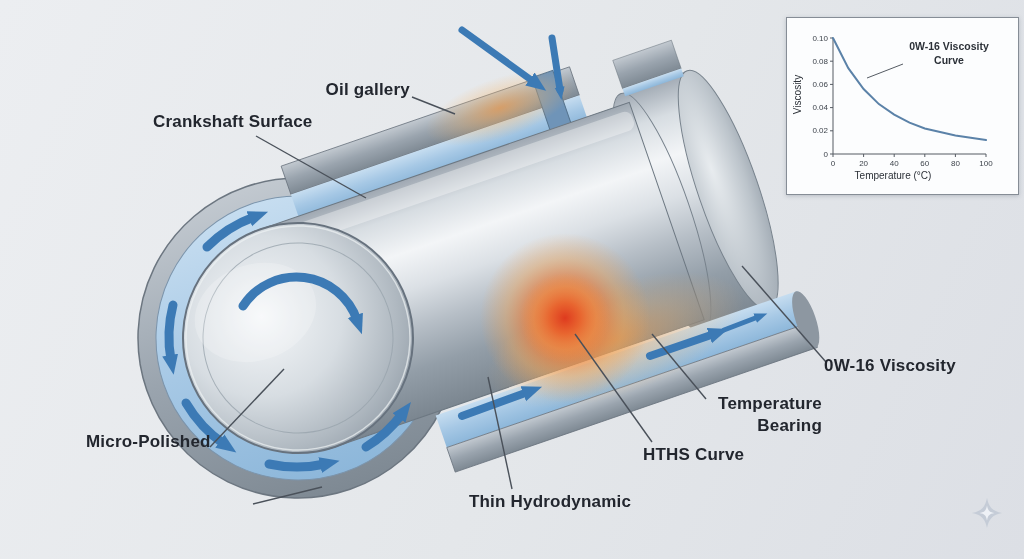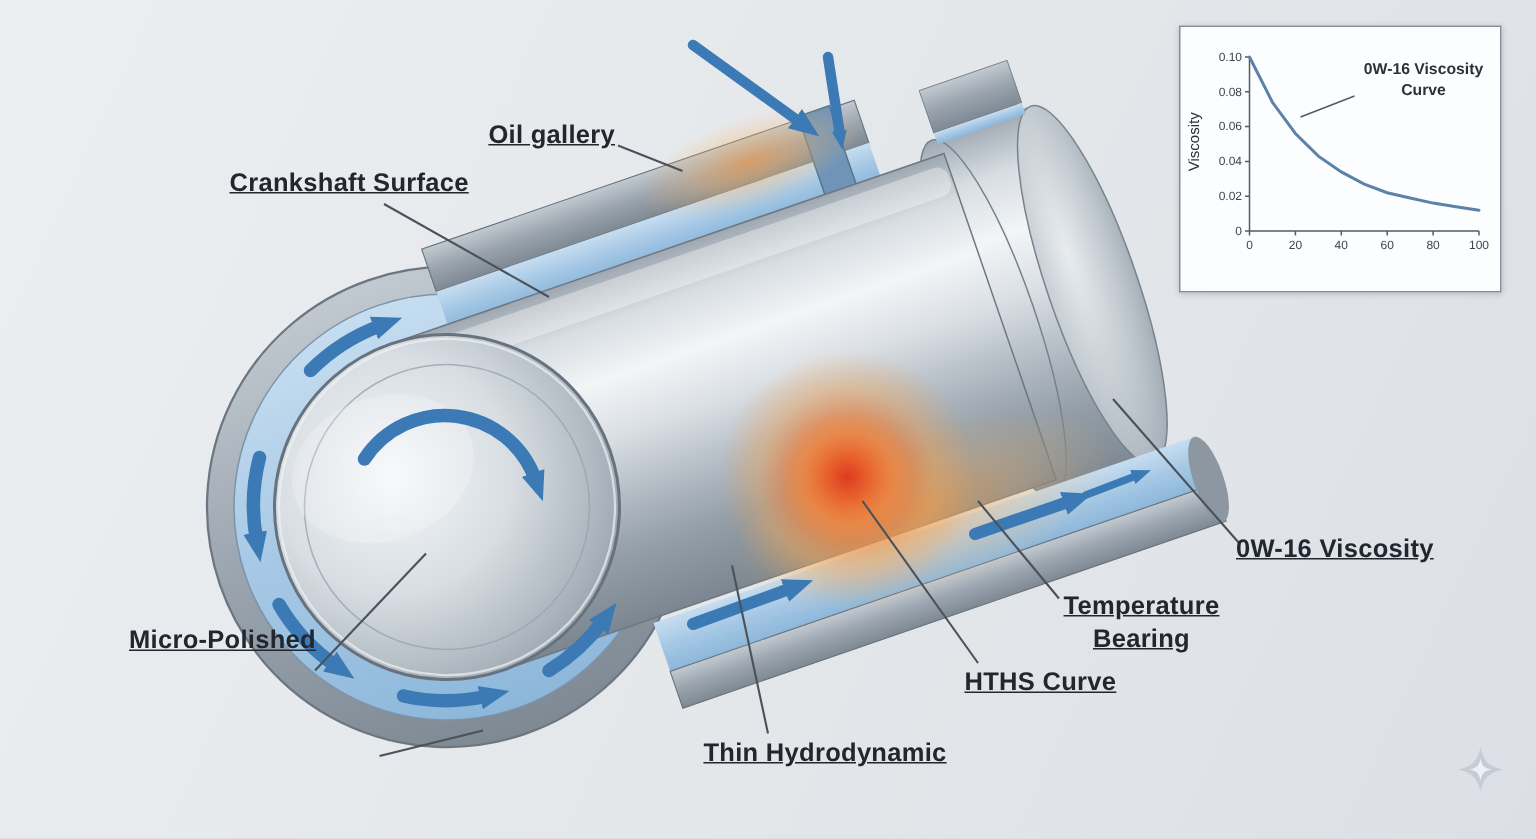--- a/index.html
+++ b/index.html
@@ -6,25 +6,25 @@
   .stage{
     position:relative;width:1024px;height:559px;overflow:hidden;
     background:linear-gradient(115deg,#eceef1 0%,#e4e7ea 55%,#dcdfe5 100%);
     font-family:"Liberation Sans",sans-serif;
   }
   .diagram-svg{position:absolute;left:0;top:0;width:1024px;height:559px;}
   .label{
     position:absolute;font-weight:700;font-size:17px;color:#22262e;
     line-height:1.28;letter-spacing:.2px;white-space:nowrap;
   }
-  .label span{display:block;text-decoration:underline;}
+  .label span{display:block;}
   .t-right{text-align:right;}
   .t-center{text-align:center;}
   .chart-panel{
-    position:absolute;left:786px;top:17px;width:215px;height:178px;
+    position:absolute;left:786px;top:17px;width:233px;height:178px;
     background:#fcfdfe;border:1.5px solid #868d96;box-sizing:border-box;
     box-shadow:0 1px 4px rgba(60,70,90,.25);
   }
   .chart-panel svg{position:absolute;left:0;top:0;}
   .chart-panel svg text{font-family:"Liberation Sans",sans-serif;font-size:8px;fill:#3e444c;}
   .chart-ylabel{
     position:absolute;left:-40px;top:71px;width:100px;text-align:center;
     font-size:10px;color:#2c3138;transform:rotate(-90deg);
   }
   .chart-xlabel{
@@ -162,30 +162,30 @@
       <line x1="826" y1="362" x2="742" y2="266"></line>
     </g>
   </svg>
 
   <div class="label t-right" style="left:262px;top:79px;width:148px;">
     <span>Oil gallery</span>
   </div>
   <div class="label" style="left:153px;top:111px;">
     <span>Crankshaft Surface</span>
   </div>
-  <div class="label" style="left:86px;top:416px;">
+  <div class="label" style="left:86px;top:431px;">
     <span>Micro-Polished</span>
   </div>
   <div class="label t-center" style="left:455px;top:491px;width:190px;">
     <span>Thin Hydrodynamic</span>
   </div>
   <div class="label" style="left:643px;top:444px;">
     <span>HTHS Curve</span>
   </div>
-  <div class="label t-center" style="left:700px;top:393px;width:122px;">
+  <div class="label t-center" style="left:700px;top:393px;width:122px;text-align:right;">
     <span>Temperature</span>
     <span>Bearing</span>
   </div>
   <div class="label" style="left:824px;top:355px;">
     <span>0W-16 Viscosity</span>
   </div>
 
   <div class="chart-panel">
     <svg id="chart-svg" width="212" height="150" viewBox="0 0 212 150">
         <path d="M46 20 L46 136 L199 136" fill="none" stroke="#555b63" stroke-width="1"></path>
@@ -210,20 +210,21 @@
         <line x1="137.8" y1="136" x2="137.8" y2="139" stroke="#555b63" stroke-width="1"></line>
         <text x="137.8" y="148" text-anchor="middle">60</text>
         <line x1="168.4" y1="136" x2="168.4" y2="139" stroke="#555b63" stroke-width="1"></line>
         <text x="168.4" y="148" text-anchor="middle">80</text>
         <line x1="199" y1="136" x2="199" y2="139" stroke="#555b63" stroke-width="1"></line>
         <text x="199" y="148" text-anchor="middle">100</text>
         <polyline points="46.0,20.0 61.3,50.2 76.6,71.0 91.9,86.1 107.2,96.6 122.5,104.7 137.8,110.5 153.1,114.0 168.4,117.4 183.7,119.8 199.0,122.1" fill="none" stroke="#5b82a8" stroke-width="2" stroke-linecap="round"></polyline>
         <line x1="80" y1="60" x2="116" y2="46" stroke="#555b63" stroke-width="1"></line>
       </svg>
     <span class="chart-ylabel">Viscosity</span>
+    <span class="chart-xlabel">Temperature (°C)</span>
     <div class="chart-annotation">
       <span>0W-16 Viscosity</span>
       <span>Curve</span>
     </div>
   </div>
 
   <svg class="sparkle" viewBox="0 0 24 24">
     <path d="M12 0 C13.5 7.5 16.5 10.5 24 12 C16.5 13.5 13.5 16.5 12 24 C10.5 16.5 7.5 13.5 0 12 C7.5 10.5 10.5 7.5 12 0 Z" fill="#c3cad6" opacity="0.95"></path>
     <path d="M12 6 C12.8 10.2 13.8 11.2 18 12 C13.8 12.8 12.8 13.8 12 18 C11.2 13.8 10.2 12.8 6 12 C10.2 11.2 11.2 10.2 12 6 Z" fill="#eef1f6"></path>
   </svg>

